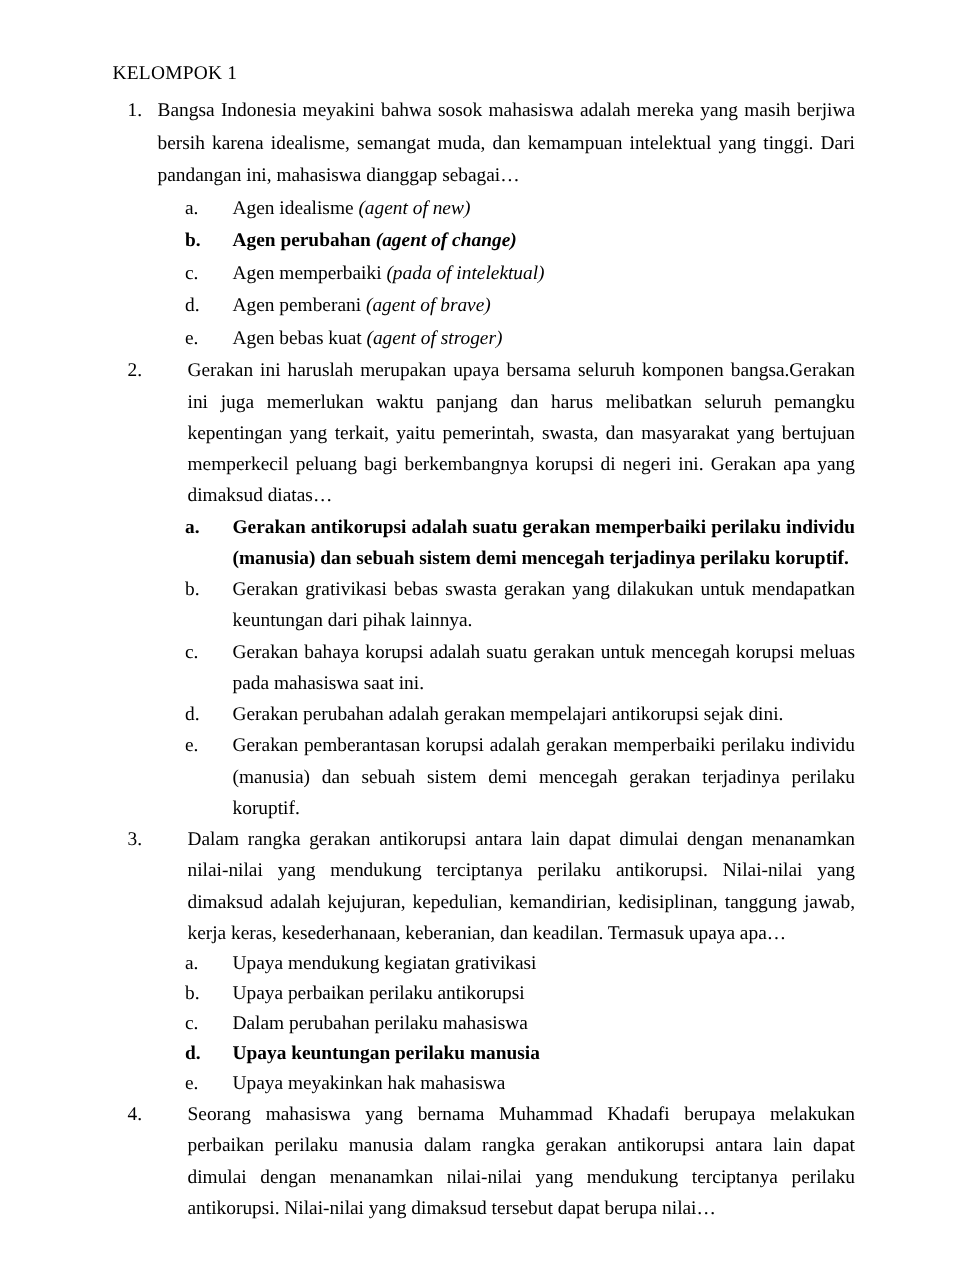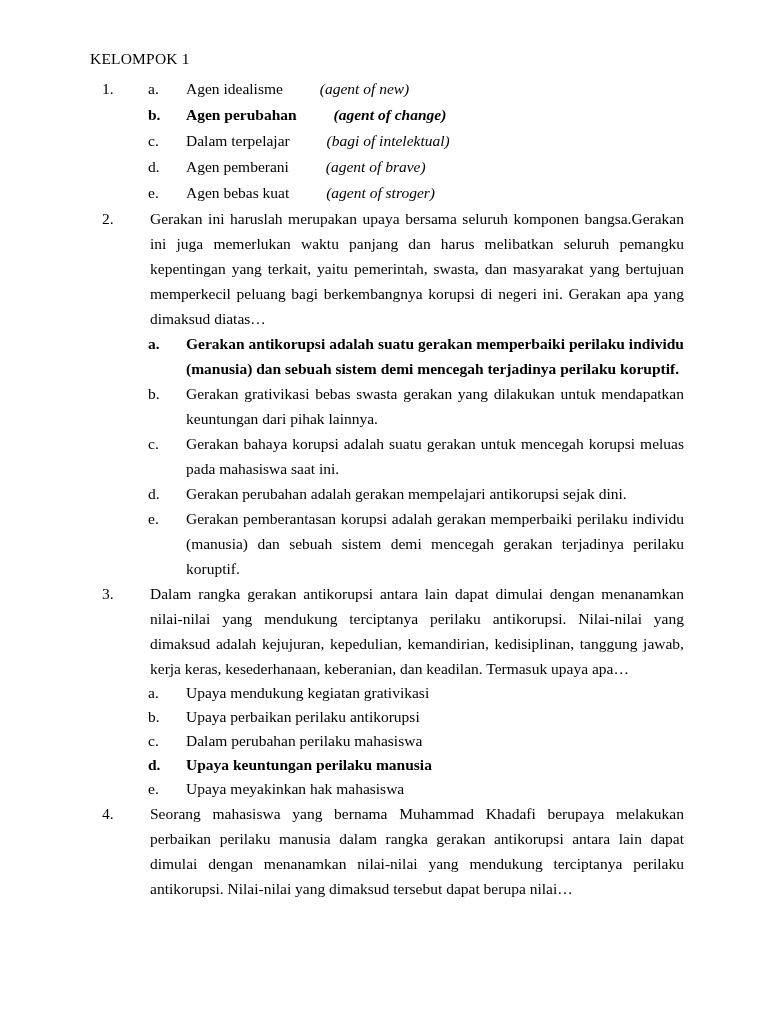--- a/index.html
+++ b/index.html
@@ -99,48 +99,49 @@
 
   .opt-list.snug .opt-item { margin-bottom: 0px; }
   .opt-list.snug .opt-text,
   .opt-list.snug .opt-letter { line-height: 25px; }
 
   .opt-list.compact .opt-item { margin-bottom: 0px; }
   .opt-list.compact .opt-text,
   .opt-list.compact .opt-letter { line-height: 24px; }
 
   .bold { font-weight: bold; }
-  .ital { font-style: italic; margin-left: 33px; }
+  .ital { font-style: italic; }
   .bold .ital { font-weight: bold; }
 
   
   .opt-text, .q-text { hyphens: none; }
 </style>
 </head>
 <body>
 
 <div class="page">
 
   <div class="doc-title">KELOMPOK 1</div>
 
   <ol class="q-list" id="question-list">
       <li class="q-item">
         <span class="q-num">1.</span>
+        <p class="q-text">Bangsa Indonesia meyakini bahwa sosok mahasiswa adalah mereka yang masih berjiwa bersih karena idealisme, semangat muda, dan kemampuan intelektual yang tinggi. Dari pandangan ini, mahasiswa dianggap sebagai…</p>
         <ul class="opt-list loose">
           <li class="opt-item">
             <span class="opt-letter">a.</span>
             <p class="opt-text"><span>Agen idealisme </span><span class="ital">(agent of new)</span></p>
           </li>
           <li class="opt-item">
             <span class="opt-letter bold">b.</span>
             <p class="opt-text bold"><span>Agen perubahan </span><span class="ital">(agent of change)</span></p>
           </li>
           <li class="opt-item">
             <span class="opt-letter">c.</span>
-            <p class="opt-text"><span>Dalam terpelajar </span><span class="ital">(bagi of intelektual)</span></p>
+            <p class="opt-text"><span>Agen memperbaiki </span><span class="ital">(pada of intelektual)</span></p>
           </li>
           <li class="opt-item">
             <span class="opt-letter">d.</span>
             <p class="opt-text"><span>Agen pemberani </span><span class="ital">(agent of brave)</span></p>
           </li>
           <li class="opt-item">
             <span class="opt-letter">e.</span>
             <p class="opt-text"><span>Agen bebas kuat </span><span class="ital">(agent of stroger)</span></p>
           </li>
         </ul>

